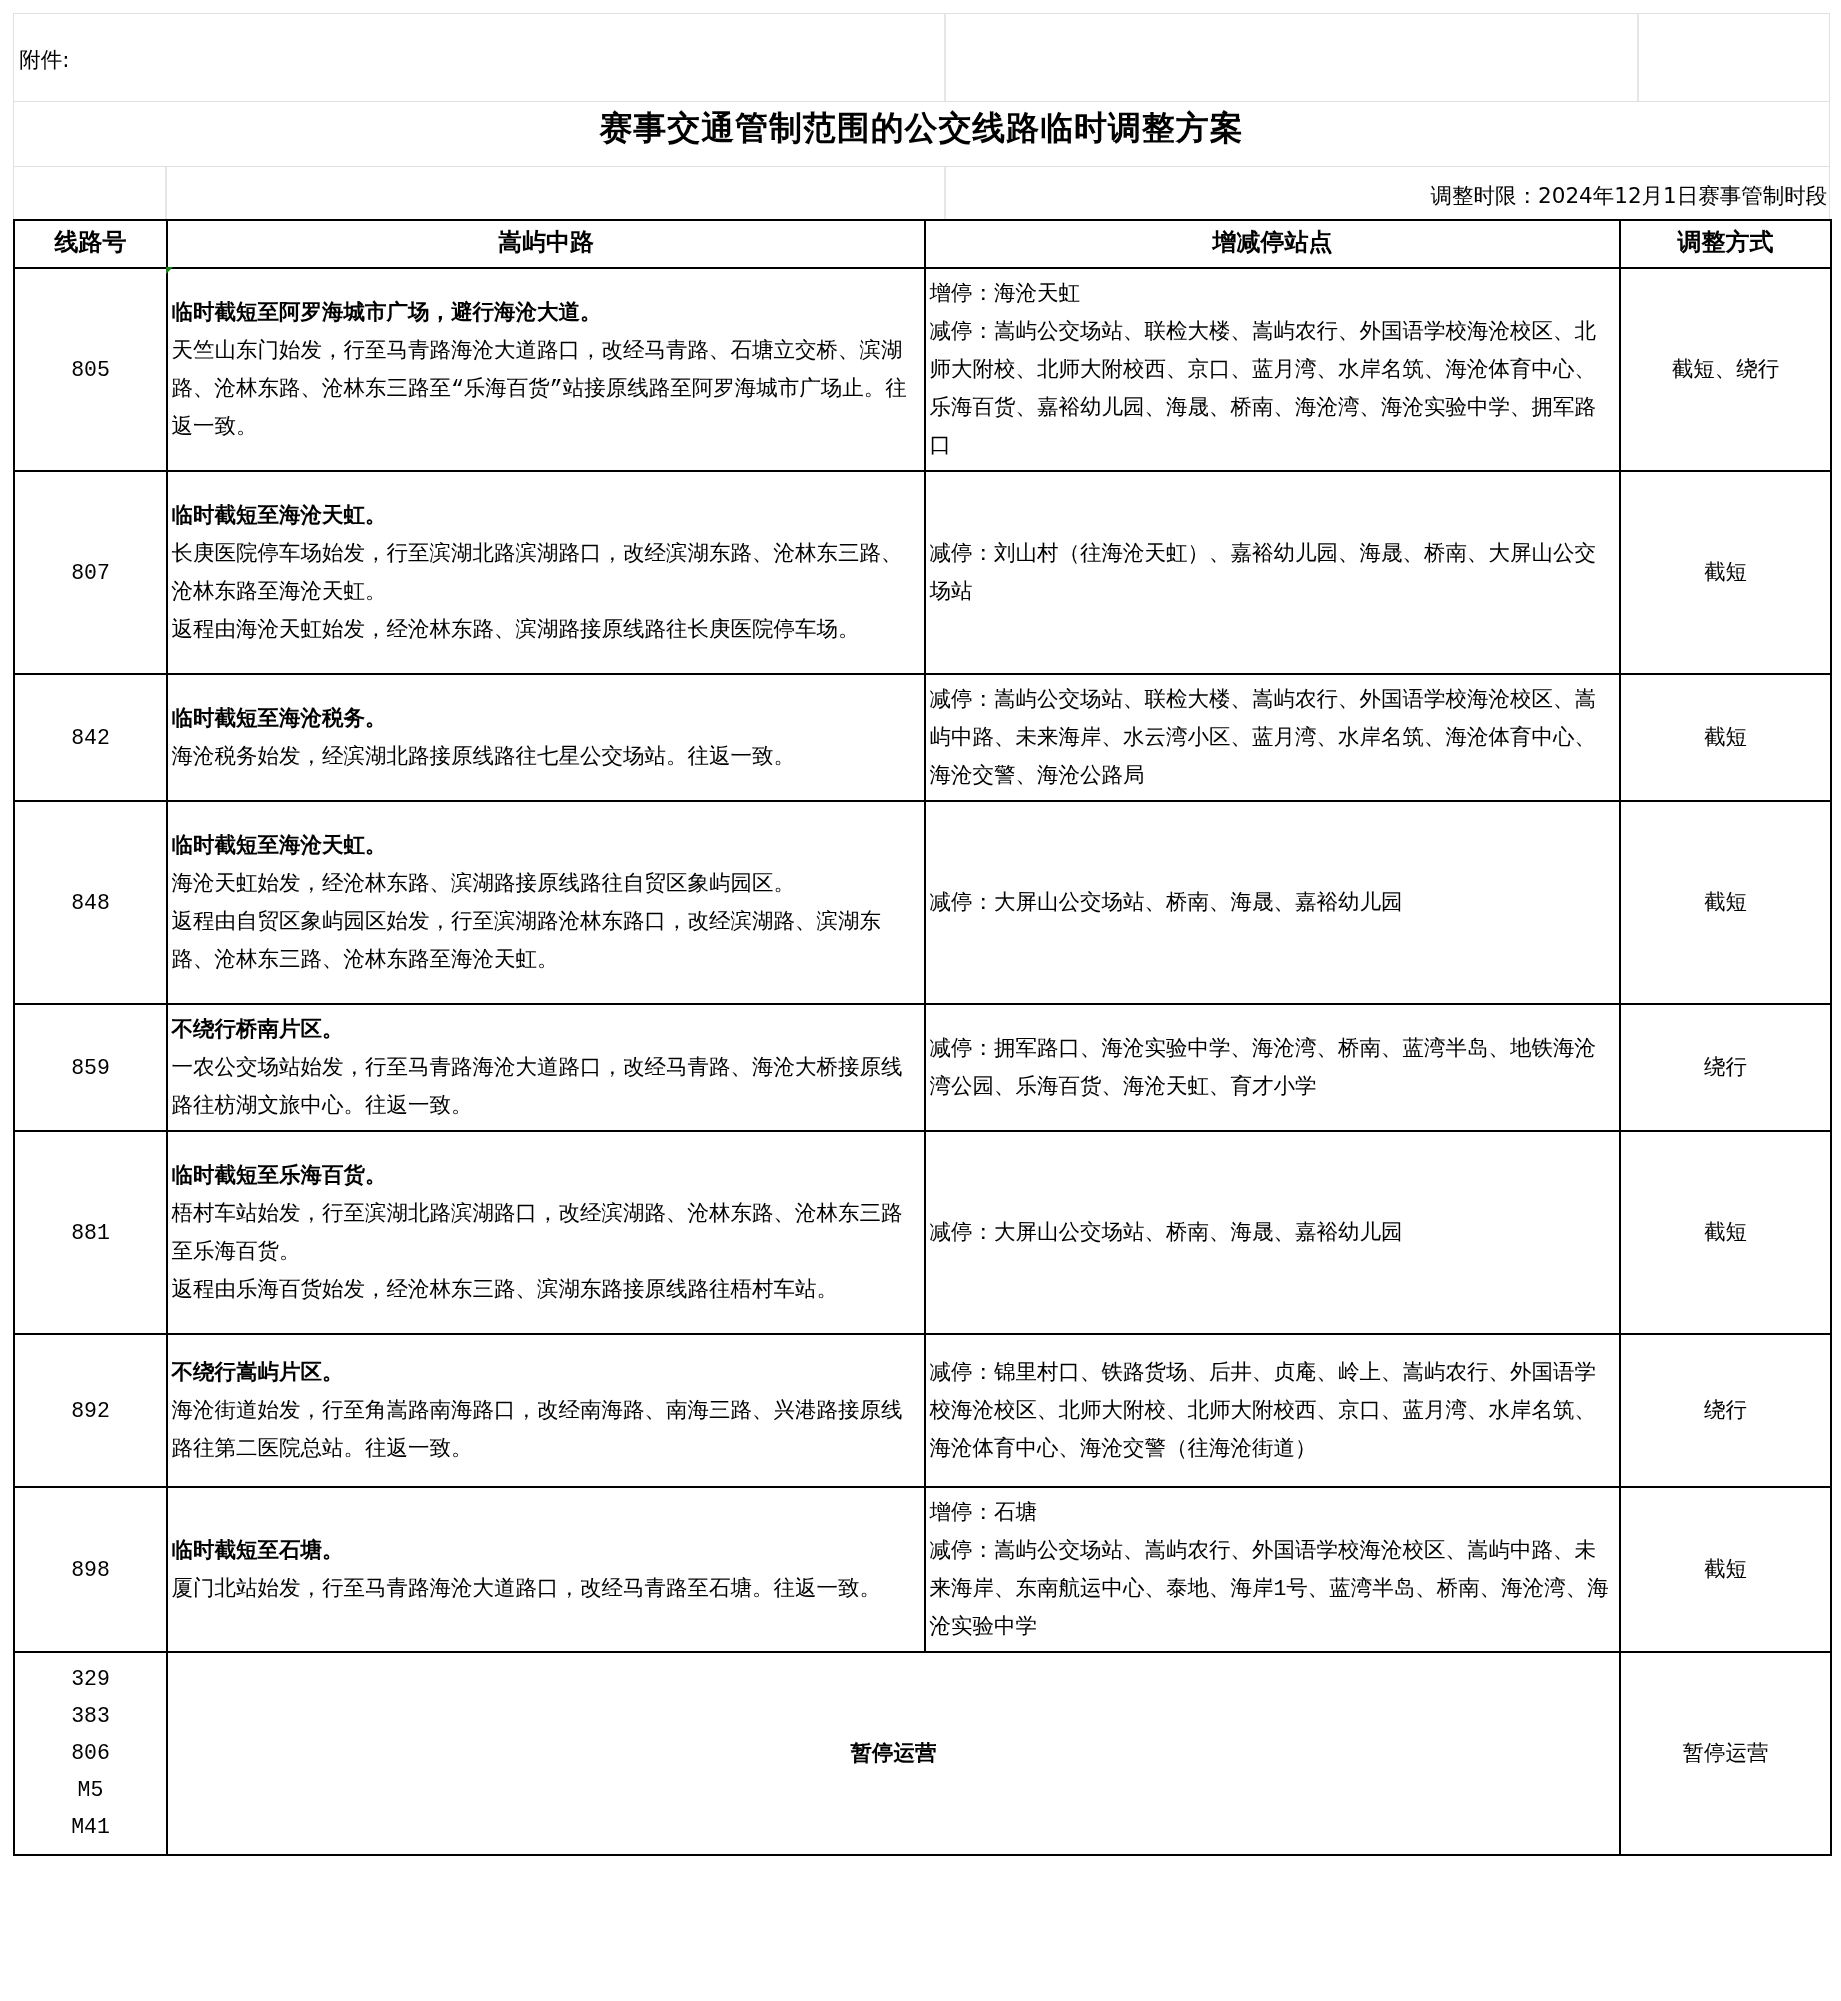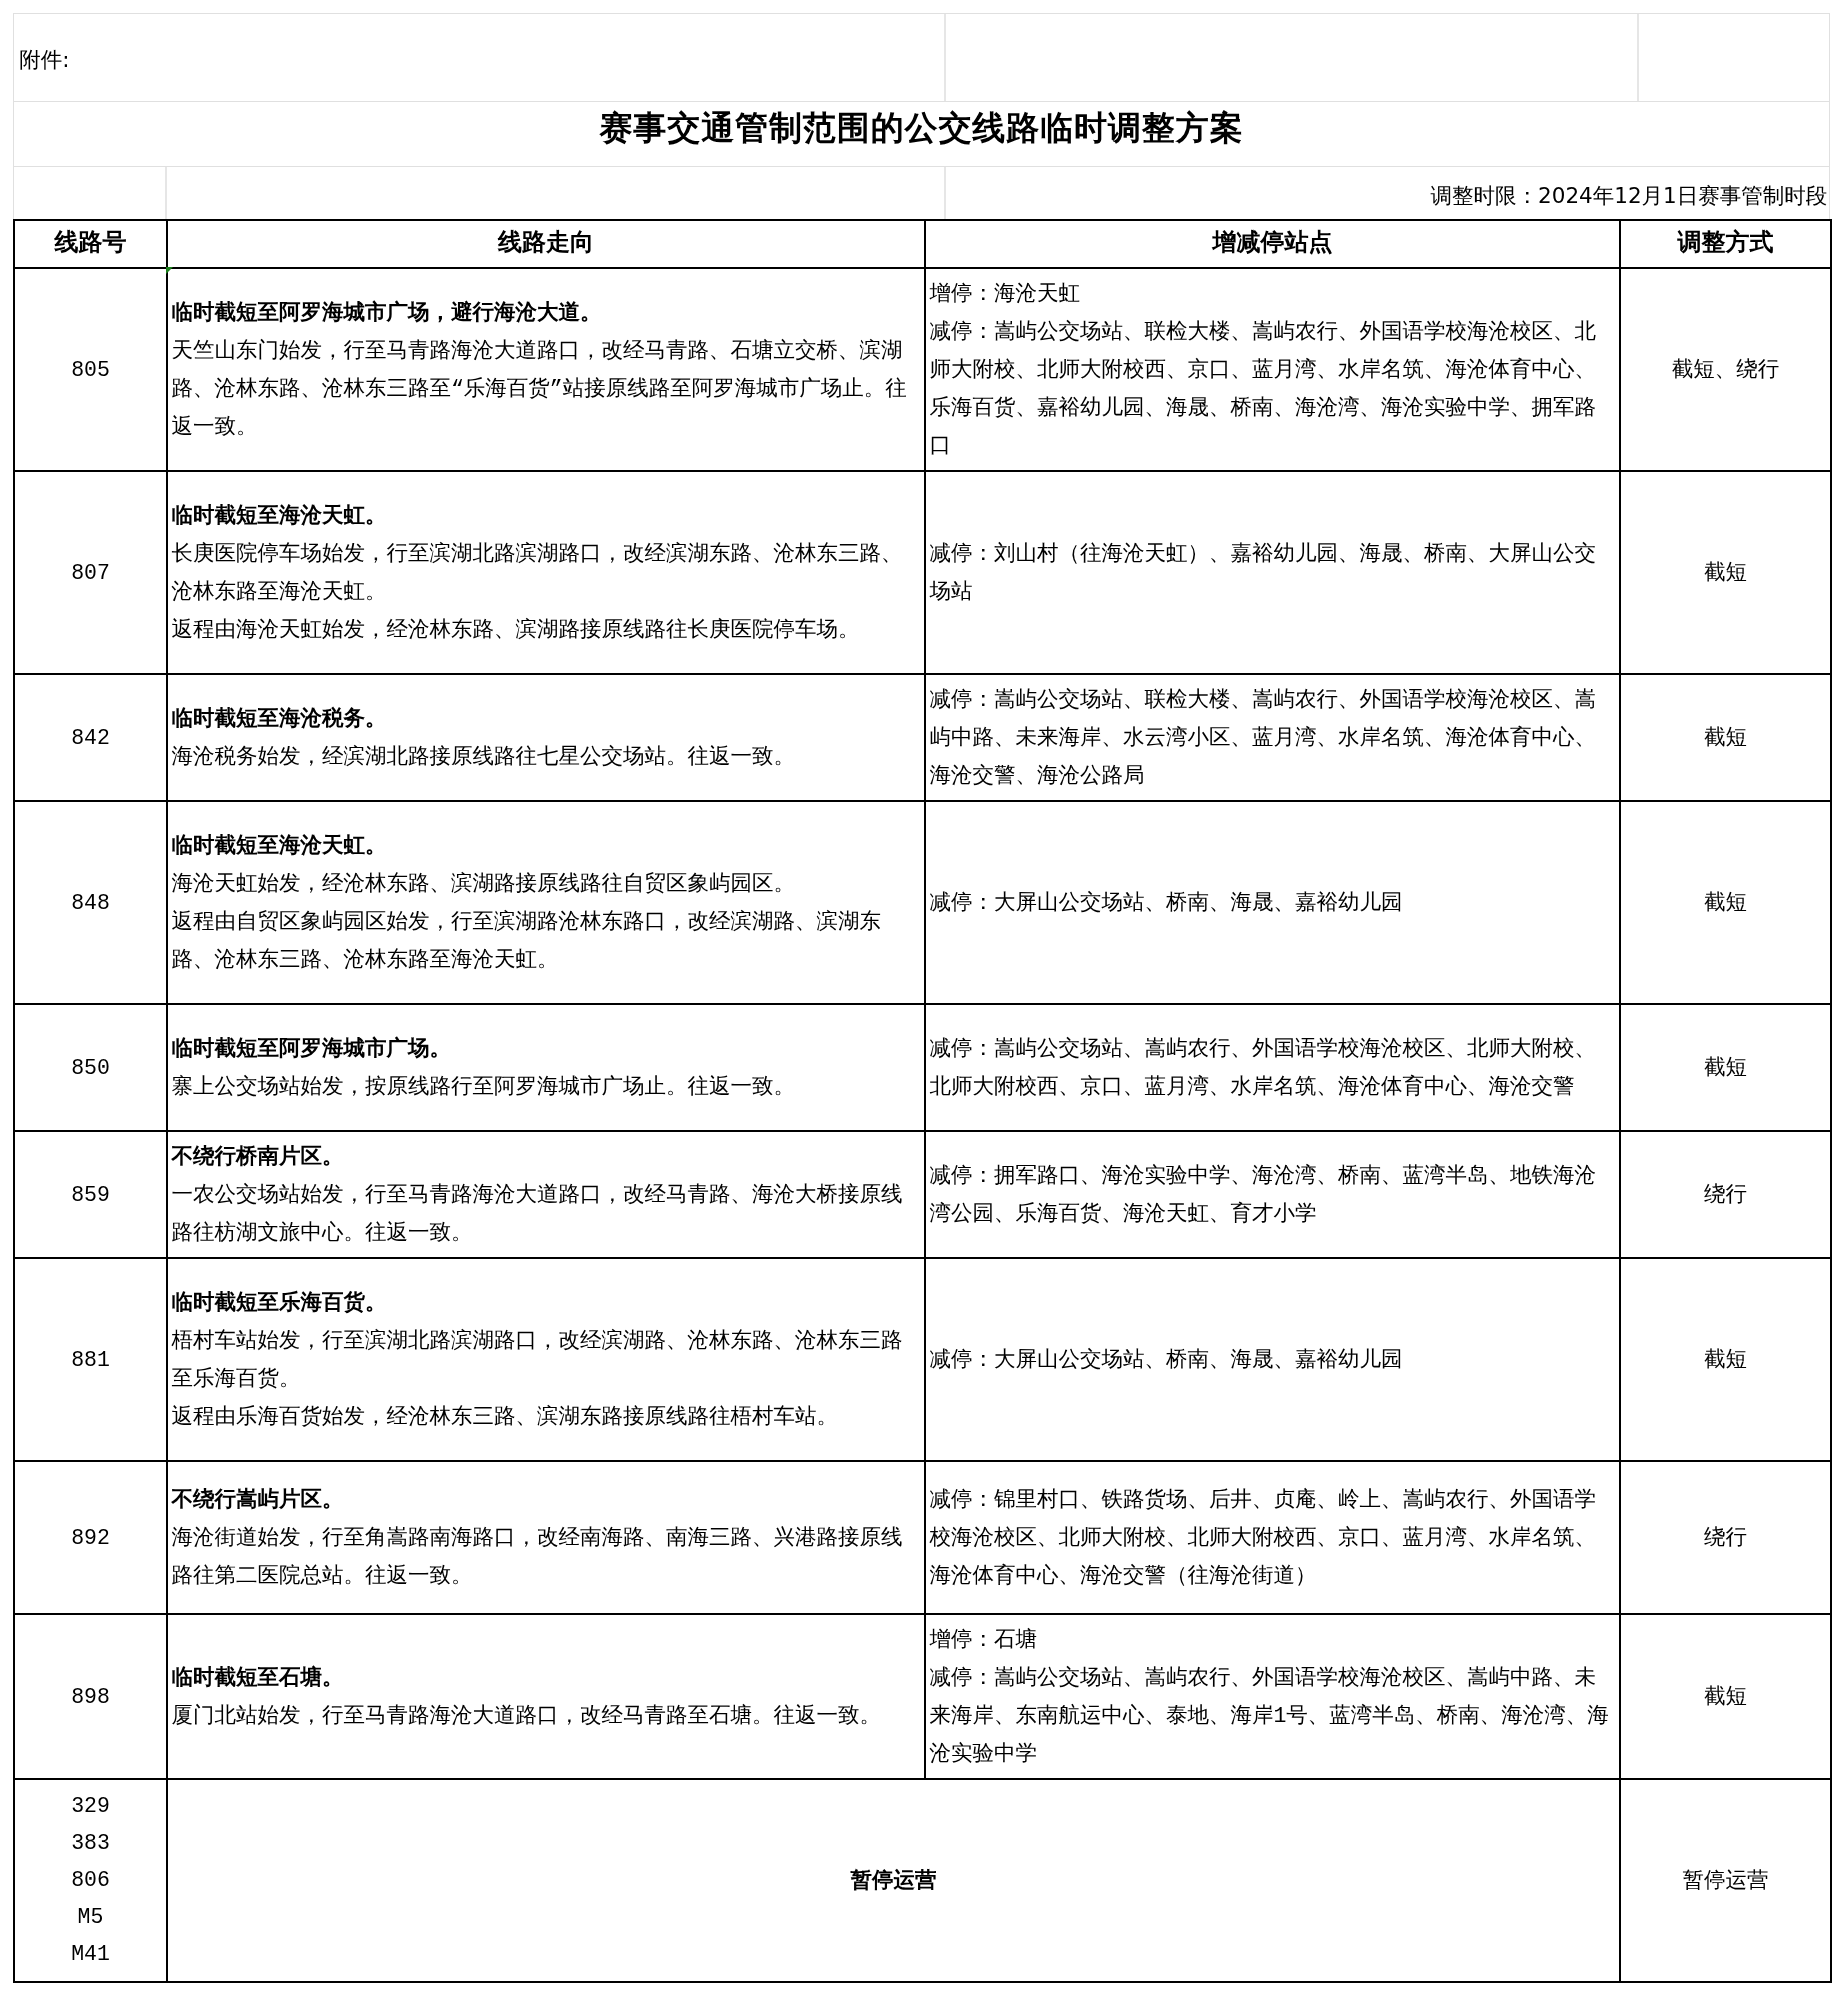--- a/index.html
+++ b/index.html
@@ -56,21 +56,21 @@
   <table class="plan">
     <colgroup>
       <col style="width:153px">
       <col style="width:758px">
       <col style="width:695px">
       <col style="width:211px">
     </colgroup>
     <thead>
       <tr>
         <th>线路号</th>
-        <th>线路走向</th>
+        <th>嵩屿中路</th>
         <th>增减停站点</th>
         <th>调整方式</th>
       </tr>
     </thead>
     <tbody id="rows-body">
         <tr style="height: 203px;">
           <td class="c-no">805</td>
           <td class="c-route first-route-cell">
             <div class="green-mark"></div>
             <span class="route-head">临时截短至阿罗海城市广场，避行海沧大道。</span>
@@ -107,31 +107,20 @@
         </tr>
         <tr style="height: 203px;">
           <td class="c-no">848</td>
           <td class="c-route">
             <span class="route-head">临时截短至海沧天虹。</span>
             <span class="route-line">海沧天虹始发，经沧林东路、滨湖路接原线路往自贸区象屿园区。</span>
             <span class="route-line">返程由自贸区象屿园区始发，行至滨湖路沧林东路口，改经滨湖路、滨湖东路、沧林东三路、沧林东路至海沧天虹。</span>
           </td>
           <td class="c-stops">
             <span class="stop-line">减停：大屏山公交场站、桥南、海晟、嘉裕幼儿园</span>
-          </td>
-          <td class="c-mode">截短</td>
-        </tr>
-        <tr style="height: 127px;">
-          <td class="c-no">850</td>
-          <td class="c-route">
-            <span class="route-head">临时截短至阿罗海城市广场。</span>
-            <span class="route-line">寨上公交场站始发，按原线路行至阿罗海城市广场止。往返一致。</span>
-          </td>
-          <td class="c-stops">
-            <span class="stop-line">减停：嵩屿公交场站、嵩屿农行、外国语学校海沧校区、北师大附校、北师大附校西、京口、蓝月湾、水岸名筑、海沧体育中心、海沧交警</span>
           </td>
           <td class="c-mode">截短</td>
         </tr>
         <tr style="height: 127px;">
           <td class="c-no">859</td>
           <td class="c-route">
             <span class="route-head">不绕行桥南片区。</span>
             <span class="route-line">一农公交场站始发，行至马青路海沧大道路口，改经马青路、海沧大桥接原线路往枋湖文旅中心。往返一致。</span>
           </td>
           <td class="c-stops">

